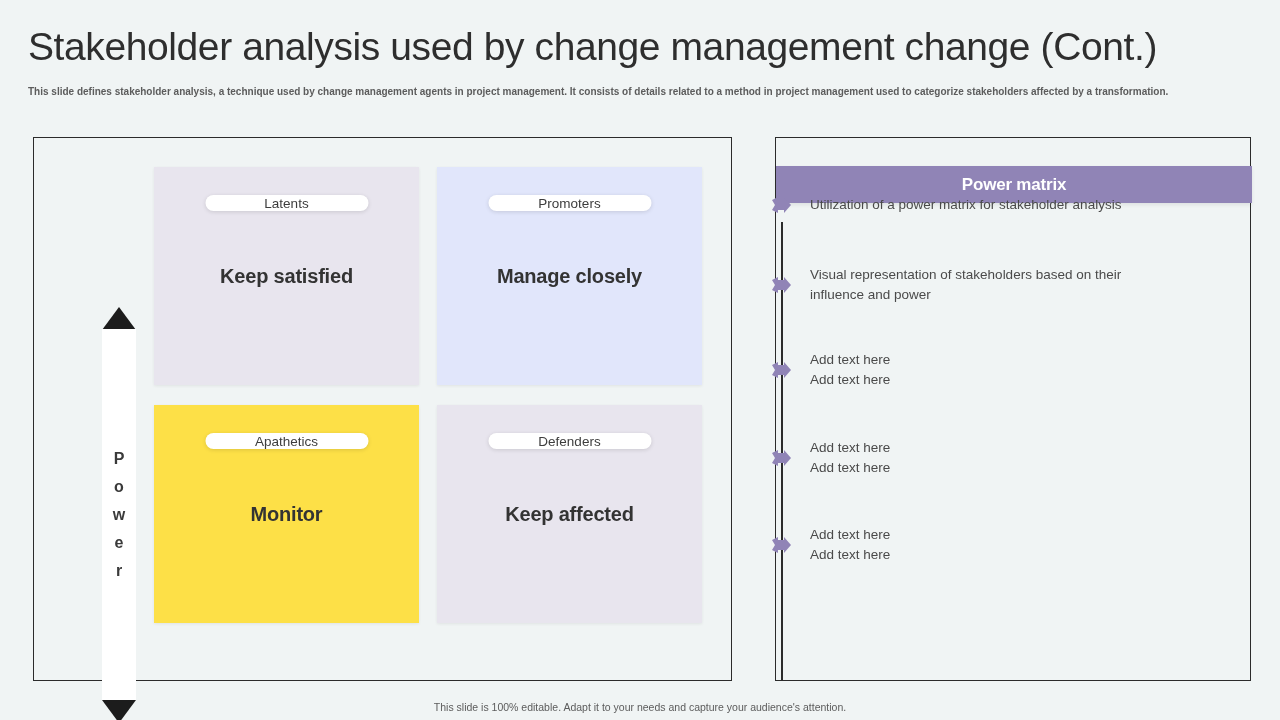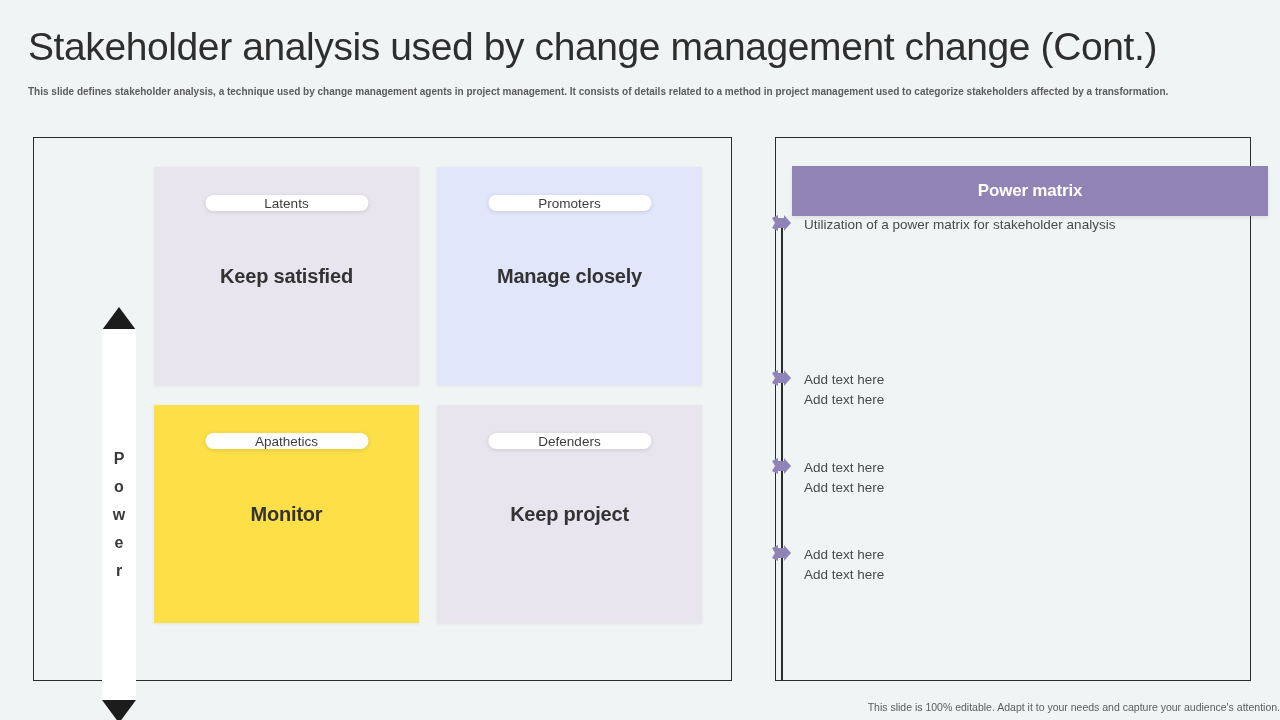--- a/index.html
+++ b/index.html
@@ -175,24 +175,24 @@
     justify-content: center;
     font-size: 16px;
     font-weight: bold;
     color: #3a3a3a;
     line-height: 1.75;
   }
 
   
   .matrix-banner {
     position: absolute;
-    left: 16px;
+    left: 0;
     top: 28px;
     width: 476px;
-    height: 50px;
+    height: 37px;
     background: #9084b6;
     display: flex;
     align-items: center;
     justify-content: center;
     color: #ffffff;
     font-size: 17px;
     font-weight: bold;
     letter-spacing: -0.2px;
     box-shadow: 0 2px 4px rgba(0,0,0,0.08);
   }
@@ -204,23 +204,22 @@
     width: 1.5px;
     height: 458px;
     background: #2b2b2b;
   }
 
   .bullet {
     position: absolute;
     left: 0;
     width: 470px;
     display: flex;
-    align-items: flex-start;
-    gap: 13px;
-    margin-top: 20px;
+    align-items: center;
+    gap: 19px;
   }
 
   .bullet-marker {
     flex: 0 0 auto;
     width: 19px;
     height: 16px;
     margin-left: -4px;
     position: relative;
   }
   .bullet-marker svg { display: block; }
@@ -237,21 +236,21 @@
   .b3 { top: 212px; }
   .b4 { top: 300px; }
   .b5 { top: 387px; }
 
   
   .footer-note {
     position: absolute;
     left: 0;
     top: 701px;
     width: 1280px;
-    text-align: right;
+    text-align: center;
     font-size: 10.5px;
     color: #5c5c5c;
   }
 </style>
 </head>
 <body>
 
 <div class="slide-title">Stakeholder analysis used by change management change (Cont.)</div>
 <div class="slide-subtitle">This slide defines stakeholder analysis, a technique used by change management agents in project management. It consists of details related to a method in project management used to categorize stakeholders affected by a transformation.</div>
 
@@ -289,21 +288,21 @@
     <div class="quad bl">
       <div class="quad-inner">
         <div class="pill">Apathetics</div>
         <div class="quad-main">Monitor</div>
       </div>
     </div>
 
     <div class="quad br">
       <div class="quad-inner">
         <div class="pill">Defenders</div>
-        <div class="quad-main">Keep project</div>
+        <div class="quad-main">Keep affected</div>
       </div>
     </div>
 
   </div>
 
 </div>
 
 <div class="right-panel">
 
   <div class="matrix-banner">Power matrix</div>
@@ -312,20 +311,29 @@
 
   <div class="bullet b1">
     <span class="bullet-marker">
       <svg width="19" height="16" viewBox="0 0 19 16">
           <path d="M0 3 L6 0 L6 3 L12 3 L12 0 L19 8 L12 16 L12 13 L6 13 L6 16 L0 13 L3 8 Z" fill="#9084b6"></path>
         </svg>
     </span>
     <span class="bullet-text">Utilization of a power matrix for stakeholder analysis</span>
   </div>
 
+  <div class="bullet b2">
+    <span class="bullet-marker">
+      <svg width="19" height="16" viewBox="0 0 19 16">
+          <path d="M0 3 L6 0 L6 3 L12 3 L12 0 L19 8 L12 16 L12 13 L6 13 L6 16 L0 13 L3 8 Z" fill="#9084b6"></path>
+        </svg>
+    </span>
+    <span class="bullet-text">Visual representation of stakeholders based on their
+influence and power</span>
+  </div>
 
   <div class="bullet b3">
     <span class="bullet-marker">
       <svg width="19" height="16" viewBox="0 0 19 16">
           <path d="M0 3 L6 0 L6 3 L12 3 L12 0 L19 8 L12 16 L12 13 L6 13 L6 16 L0 13 L3 8 Z" fill="#9084b6"></path>
         </svg>
     </span>
     <span class="bullet-text">Add text here
 Add text here</span>
   </div>

